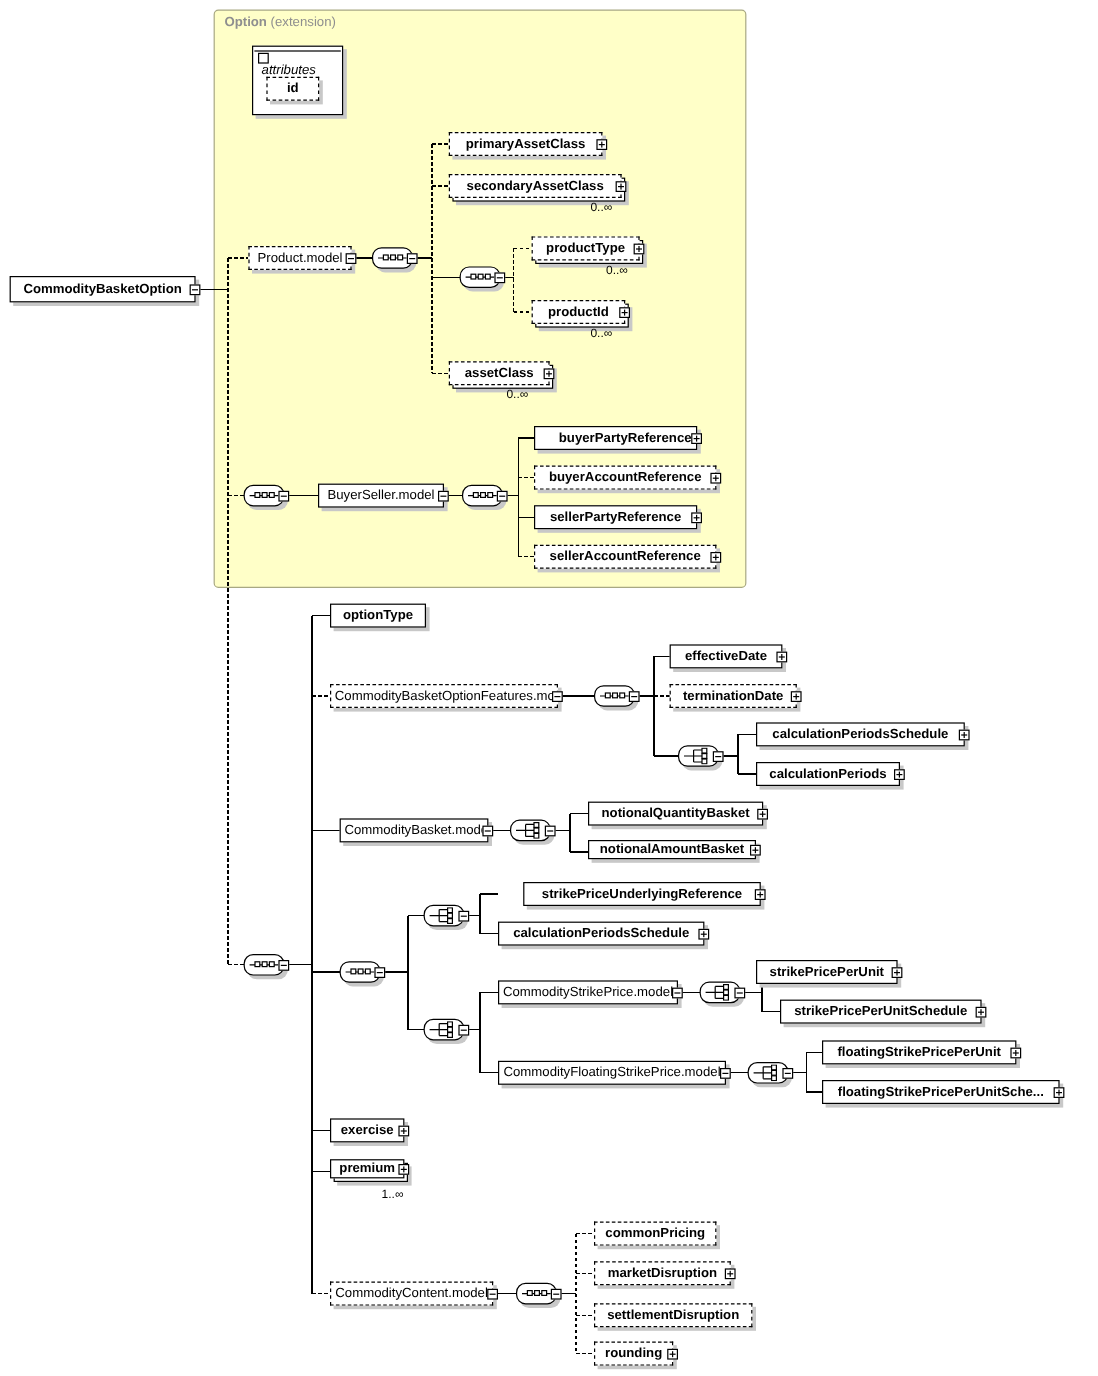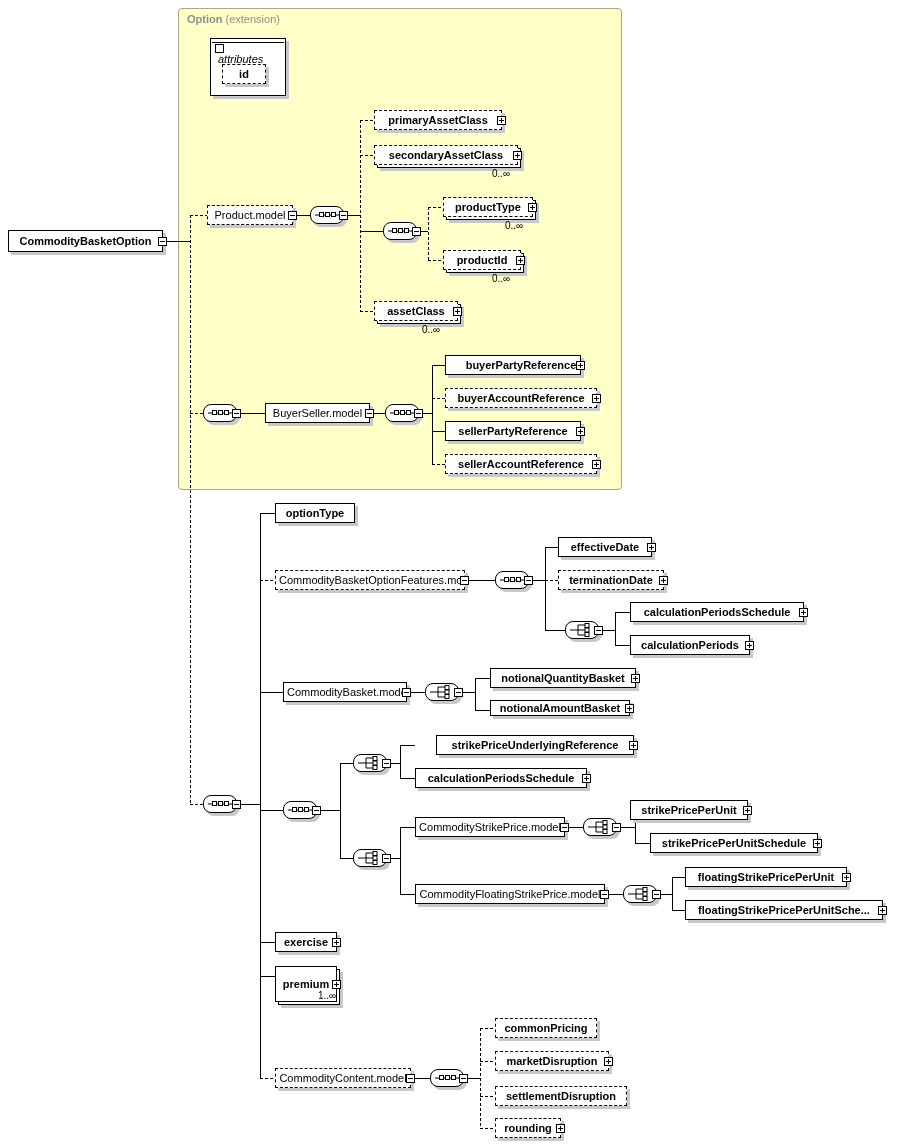--- a/index.html
+++ b/index.html
@@ -262,21 +262,21 @@
         <span class="toggle plus"></span>
       </div>
       <div class="node solid" style="left: 685px; top: 900px; width: 198px; height: 20px;">
         <span class="label bold">floatingStrikePricePerUnitSche...</span>
         <span class="toggle plus"></span>
       </div>
       <div class="node solid" style="left: 275px; top: 932px; width: 62px; height: 20px;">
         <span class="label bold">exercise</span>
         <span class="toggle plus"></span>
       </div>
-      <div class="node solid multi" style="left: 275px; top: 966px; width: 62px; height: 36px; text-align: center;">
+      <div class="node solid multi" style="left: 275px; top: 966px; width: 62px; height: 16px; text-align: center;">
         <span class="label bold">premium</span>
         <span class="toggle plus"></span>
       </div>
       <div class="node dashed" style="left: 275px; top: 1068px; width: 136px; height: 20px;">
         <span class="label normal">CommodityContent.model</span>
         <span class="toggle minus"></span>
       </div>
       <div class="node dashed" style="left: 495px; top: 1018px; width: 102px; height: 20px;">
         <span class="label bold">commonPricing</span>
       </div>

